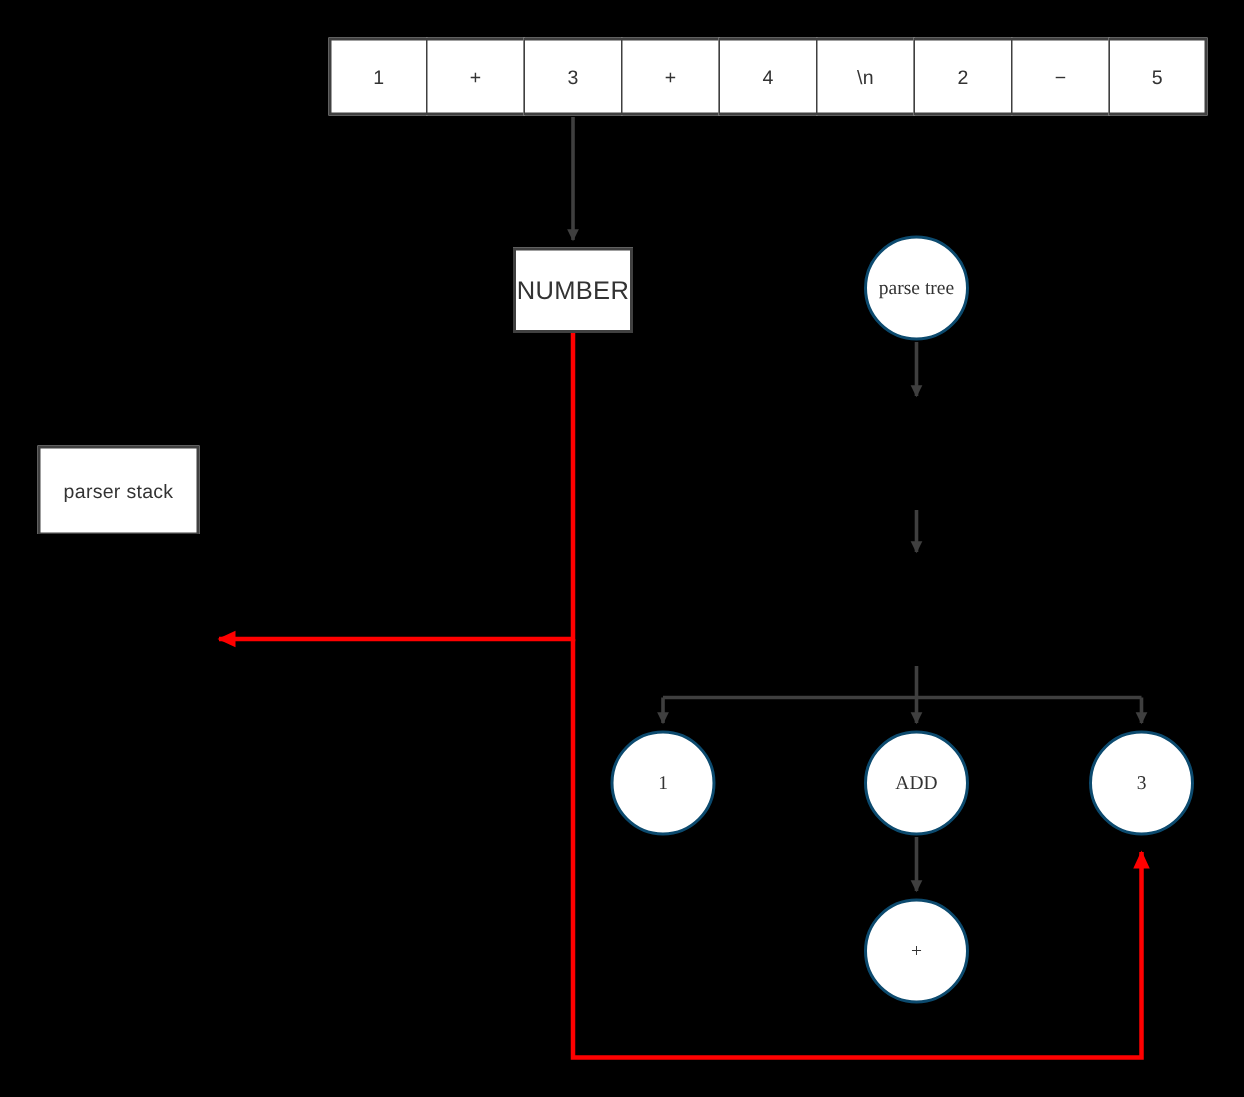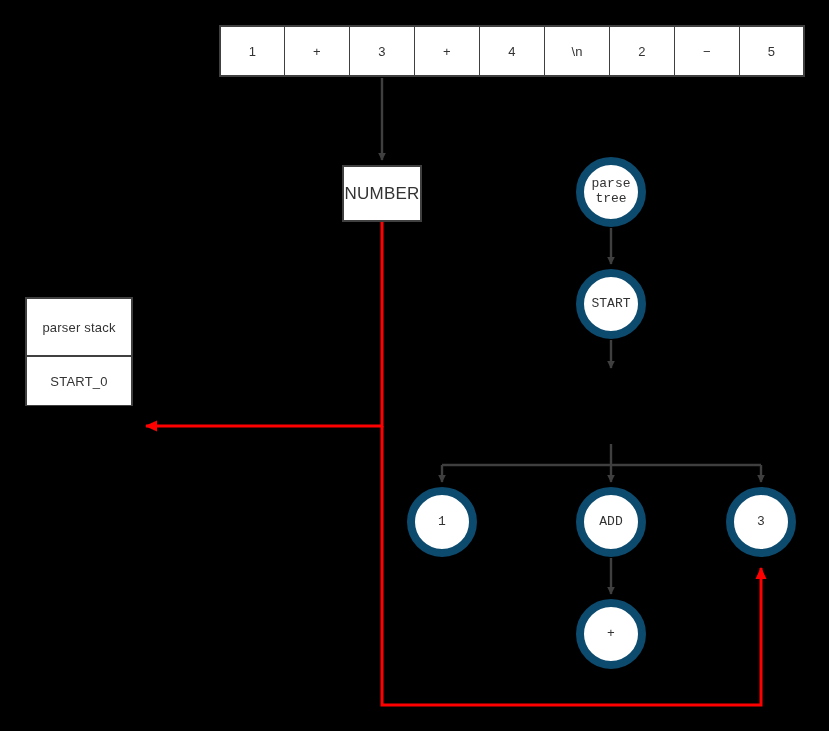--- a/index.html
+++ b/index.html
@@ -57,29 +57,29 @@
     font-size: 13px;
   }
   .stack-cell.c0 { top: 297px;  height: 59px; border-bottom-width: 1px; }
   .stack-cell.c1 { top: 356px;  height: 50px; border-top-width: 1px; border-bottom-width: 1px; }
   .stack-cell.c2 { top: 406px;  height: 46px; border-top-width: 1px; }
   .circle {
     position: absolute;
     box-sizing: border-box;
     border-radius: 50%;
     background: #ffffff;
-    border: 8px solid #0c4a6e;
+    border: 2px solid #0c4a6e;
     display: flex;
     align-items: center;
     justify-content: center;
     text-align: center;
     line-height: 1.15;
     color: #333333;
     font-size: 13px;
-    font-family: Liberation Mono, monospace;
+    font-family: Liberation Serif, serif;
   }
 </style>
 </head>
 <body>
 
 <div id="canvas">
 
   <div class="box token-cell first" style="left:219px;width:66px;">
     <span>1</span>
   </div>
@@ -108,29 +108,23 @@
     <span>5</span>
   </div>
 
   <div class="box number-box">
     <span>NUMBER</span>
   </div>
 
   <div class="box stack-cell c0">
     <span>parser stack</span>
   </div>
-  <div class="box stack-cell c1">
-    <span>START_0</span>
-  </div>
 
   <div class="circle" style="left:576px;top:157px;width:70px;height:70px;">
     <span>parse tree</span>
-  </div>
-  <div class="circle" style="left:576px;top:269px;width:70px;height:70px;">
-    <span>START</span>
   </div>
   <div class="circle" style="left:407px;top:487px;width:70px;height:70px;">
     <span>1</span>
   </div>
   <div class="circle" style="left:576px;top:487px;width:70px;height:70px;align-items:center;">
     <span>ADD</span>
   </div>
   <div class="circle" style="left:726px;top:487px;width:70px;height:70px;">
     <span>3</span>
   </div>

